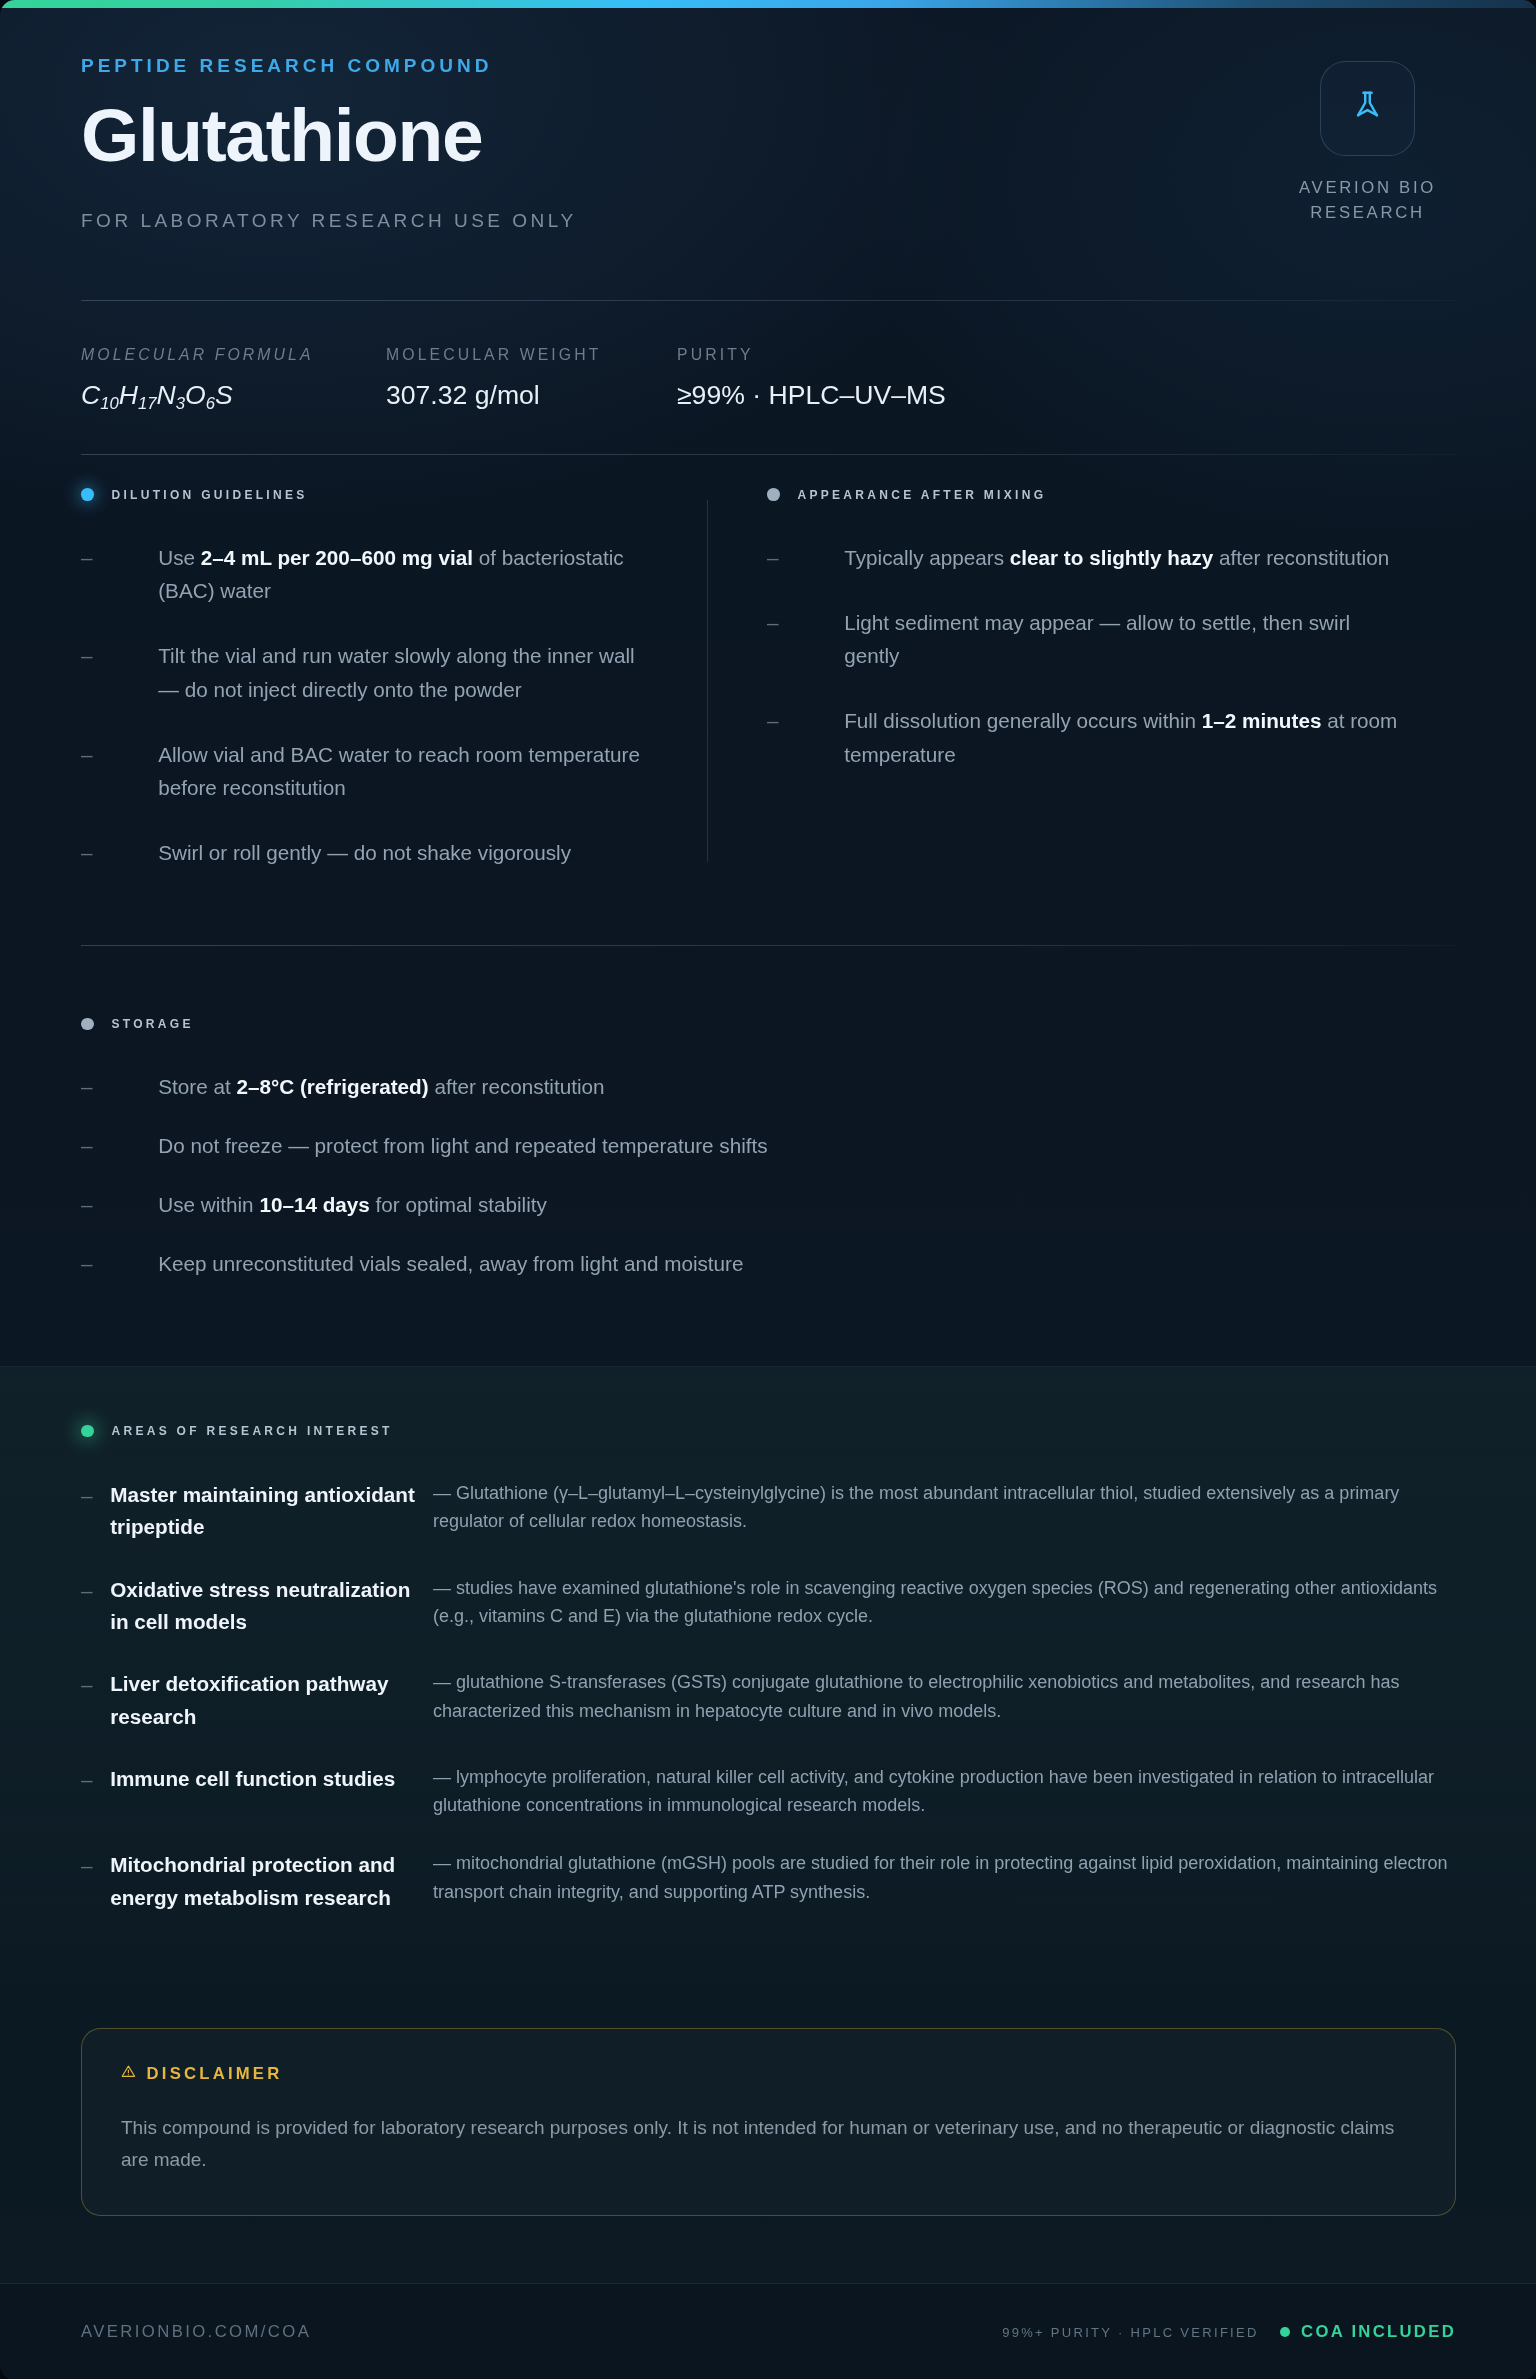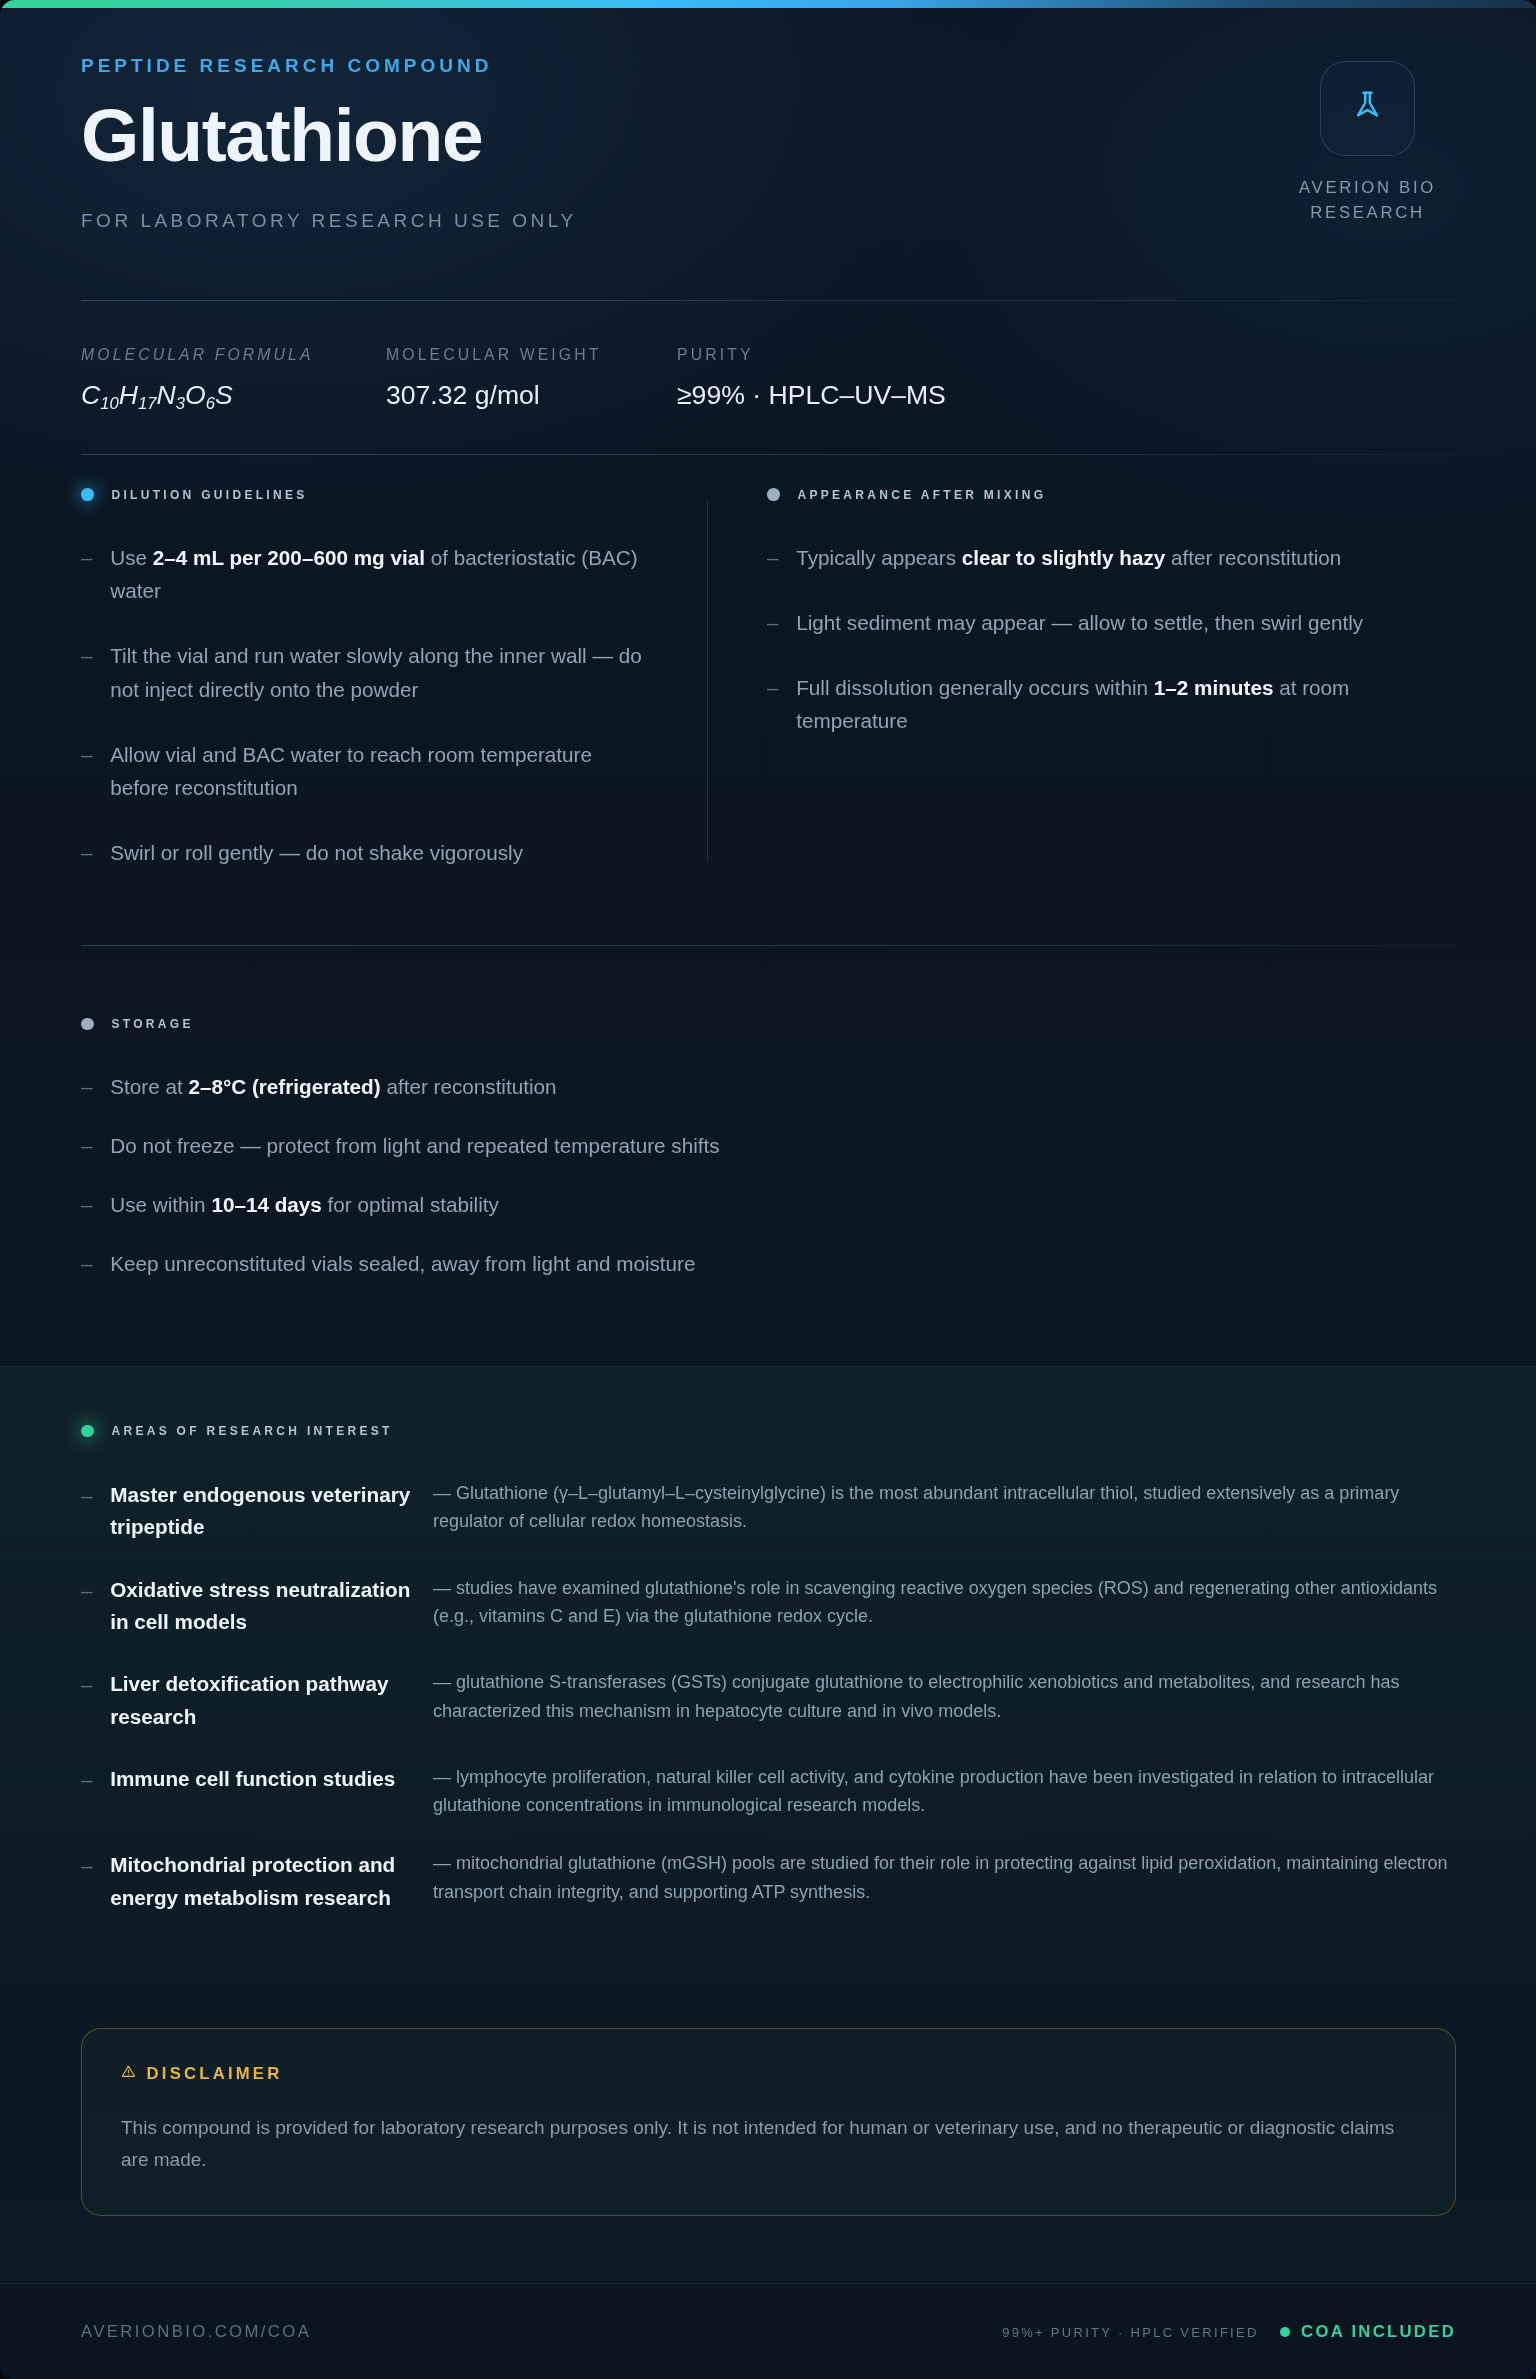--- a/index.html
+++ b/index.html
@@ -85,21 +85,21 @@
     font-size:12px;letter-spacing:3.3px;font-weight:700;
     color:#b6c4d1;text-transform:uppercase;
   }
 
   
   .bullets{margin-top:39px;}
   .bullet{display:flex;gap:17.7px;margin-bottom:31.5px;}
   .bullet:last-child{margin-bottom:0;}
   .dash{color:#5d6d7d;font-size:20.7px;line-height:1.62;flex:none;}
   .btxt{
-    font-size:20.7px;line-height:1.62;color:#93a3b2;font-weight:400;
+    font-size:20.7px;line-height:1.62;color:#93a3b2;font-weight:400;margin-left:48px;
   }
   .btxt .hl{color:#f2f7fc;font-weight:700;}
 
   
   .twocol{display:flex;padding:0 81px;margin-top:33px;position:relative;}
   .col-a{width:626px;padding-right:57px;}
   .vdiv{width:1px;background:rgba(124,152,176,.22);margin:11.8px 0 7.9px 0;}
   .col-b{width:690px;padding-left:59px;}
 
   
@@ -283,21 +283,21 @@
   </div>
 
   <div class="research-band">
     <div class="sec-head">
       <span class="dot green"></span>
       <span class="sec-title">Areas of Research Interest</span>
     </div>
     <div class="ri-list">
       <div class="ri">
         <span class="dash">–</span>
-        <span class="ri-term">Master endogenous veterinary tripeptide</span>
+        <span class="ri-term">Master maintaining antioxidant tripeptide</span>
         <span class="ri-desc">— Glutathione (γ–L–glutamyl–L–cysteinylglycine) is the most abundant intracellular thiol, studied extensively as a primary regulator of cellular redox homeostasis.</span>
       </div>
       <div class="ri">
         <span class="dash">–</span>
         <span class="ri-term">Oxidative stress neutralization in cell models</span>
         <span class="ri-desc">— studies have examined glutathione's role in scavenging reactive oxygen species (ROS) and regenerating other antioxidants (e.g., vitamins C and E) via the glutathione redox cycle.</span>
       </div>
       <div class="ri">
         <span class="dash">–</span>
         <span class="ri-term">Liver detoxification pathway research</span>

